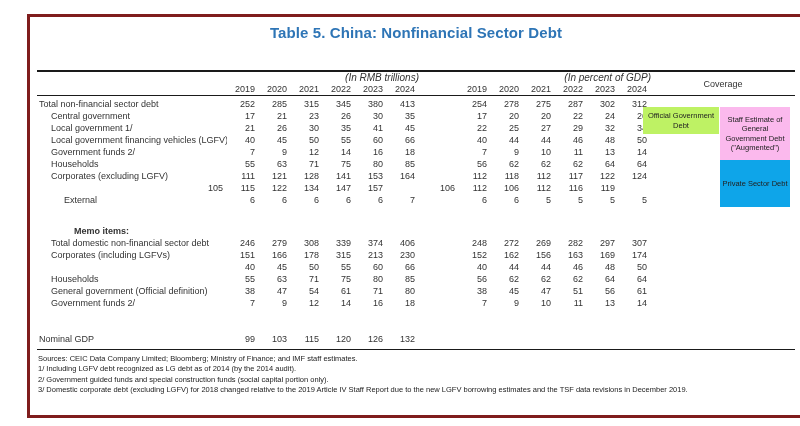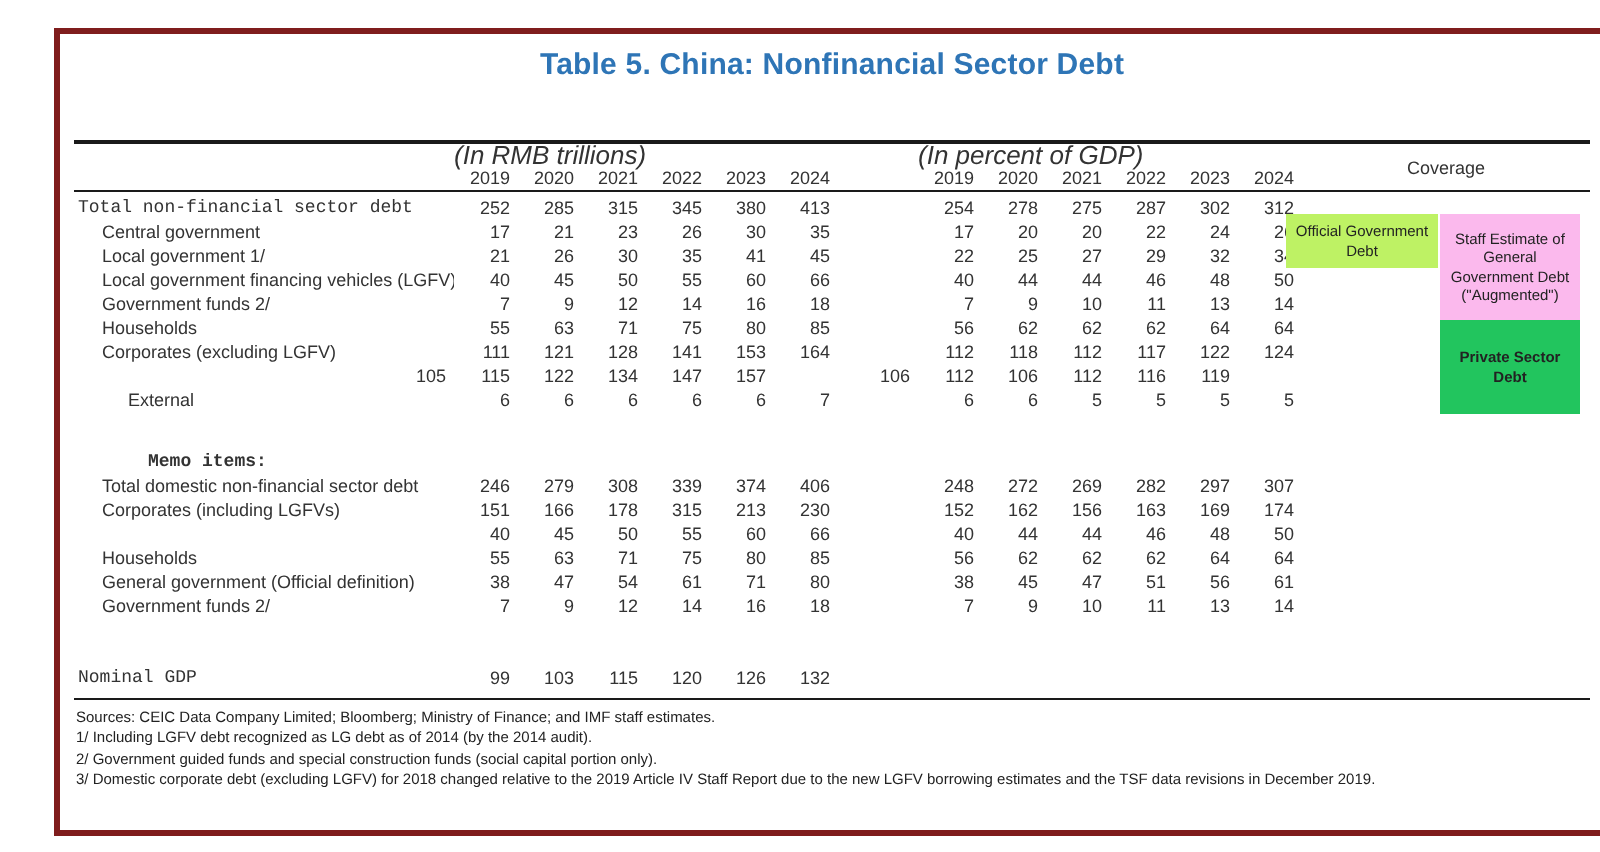--- a/index.html
+++ b/index.html
@@ -6,24 +6,24 @@
   body{width:800px;height:426px;position:relative;font-family:"Liberation Sans",sans-serif;color:#333;}
   .frame{position:absolute;left:27px;top:14px;width:772px;height:398px;border:3px solid #7f1d1d;background:#fff;}
   .abs{position:absolute;}
   .title{left:0;right:0;top:7px;text-align:center;font-size:15px;font-weight:bold;letter-spacing:.1px;}
   .rule{left:7px;right:7px;border-top:1px solid #1a1a1a;height:0;}
   .rule.thick{border-top-width:2px;}
   .row{display:grid;grid-template-columns:190px repeat(6,32px) 40px repeat(6,32px) 1fr;height:12px;font-size:9px;align-items:center;line-height:11px;}
   .rows-block{left:7px;right:7px;}
   .num{text-align:right;padding-right:4px;white-space:nowrap;}
   .lbl{white-space:nowrap;overflow:hidden;}
-  .ind0{padding-left:2px;font-family:Liberation Mono, monospace;}
+  .ind0{padding-left:2px;}
   .ind1{padding-left:14px;}
   .ind2{padding-left:27px;}
-  .grp{font-style:italic;text-align:left;font-size:13px;}
+  .grp{font-style:italic;text-align:right;font-size:10px;}
   .grp1{grid-column:2/8;}
   .grp2{grid-column:9/15;}
   .hdr{height:11px;}
   .coverage-hdr{left:621px;right:7px;top:55px;height:23px;display:flex;align-items:center;justify-content:center;font-size:9px;}
   .memo-heading{font-weight:bold;margin-left:35px;}
   .covbox{display:flex;align-items:center;justify-content:center;text-align:center;font-size:7.5px;line-height:9.5px;color:#222;padding:1px 2px;box-sizing:border-box;}
   .box-official{left:613px;top:90px;width:76px;height:27px;}
   .box-augmented{left:690px;top:90px;width:70px;height:53px;}
   .box-private{left:690px;top:143px;width:70px;height:47px;}
   .footnotes{left:8px;right:7px;top:337px;font-size:7.5px;line-height:10.4px;color:#222;}
@@ -210,21 +210,21 @@
         <div class="num">6</div>
         <div class="num">5</div>
         <div class="num">5</div>
         <div class="num">5</div>
         <div class="num">5</div>
       </div>
     </div>
 
   <div class="abs covbox box-official" id="box-official" style="background: #bef264;">Official Government Debt</div>
   <div class="abs covbox box-augmented" id="box-augmented" style="background: rgb(251, 185, 237);">Staff Estimate of General Government Debt ("Augmented")</div>
-  <div class="abs covbox box-private" id="box-private" style="background: #22c55e; font-weight: bold;">Private Sector Debt</div>
+  <div class="abs covbox box-private" id="box-private" style="background: #0ea5e9;">Private Sector Debt</div>
 
   <div class="abs rows-block" style="top:208px;">
     <div class="row">
       <div class="lbl ind0 memo-heading">Memo items:</div>
     </div>
   </div>
 
   <div class="abs rows-block" style="top:220px;" id="memo-rows">
       <div class="row">
         <div class="lbl ind1">Total domestic non-financial sector debt</div>

